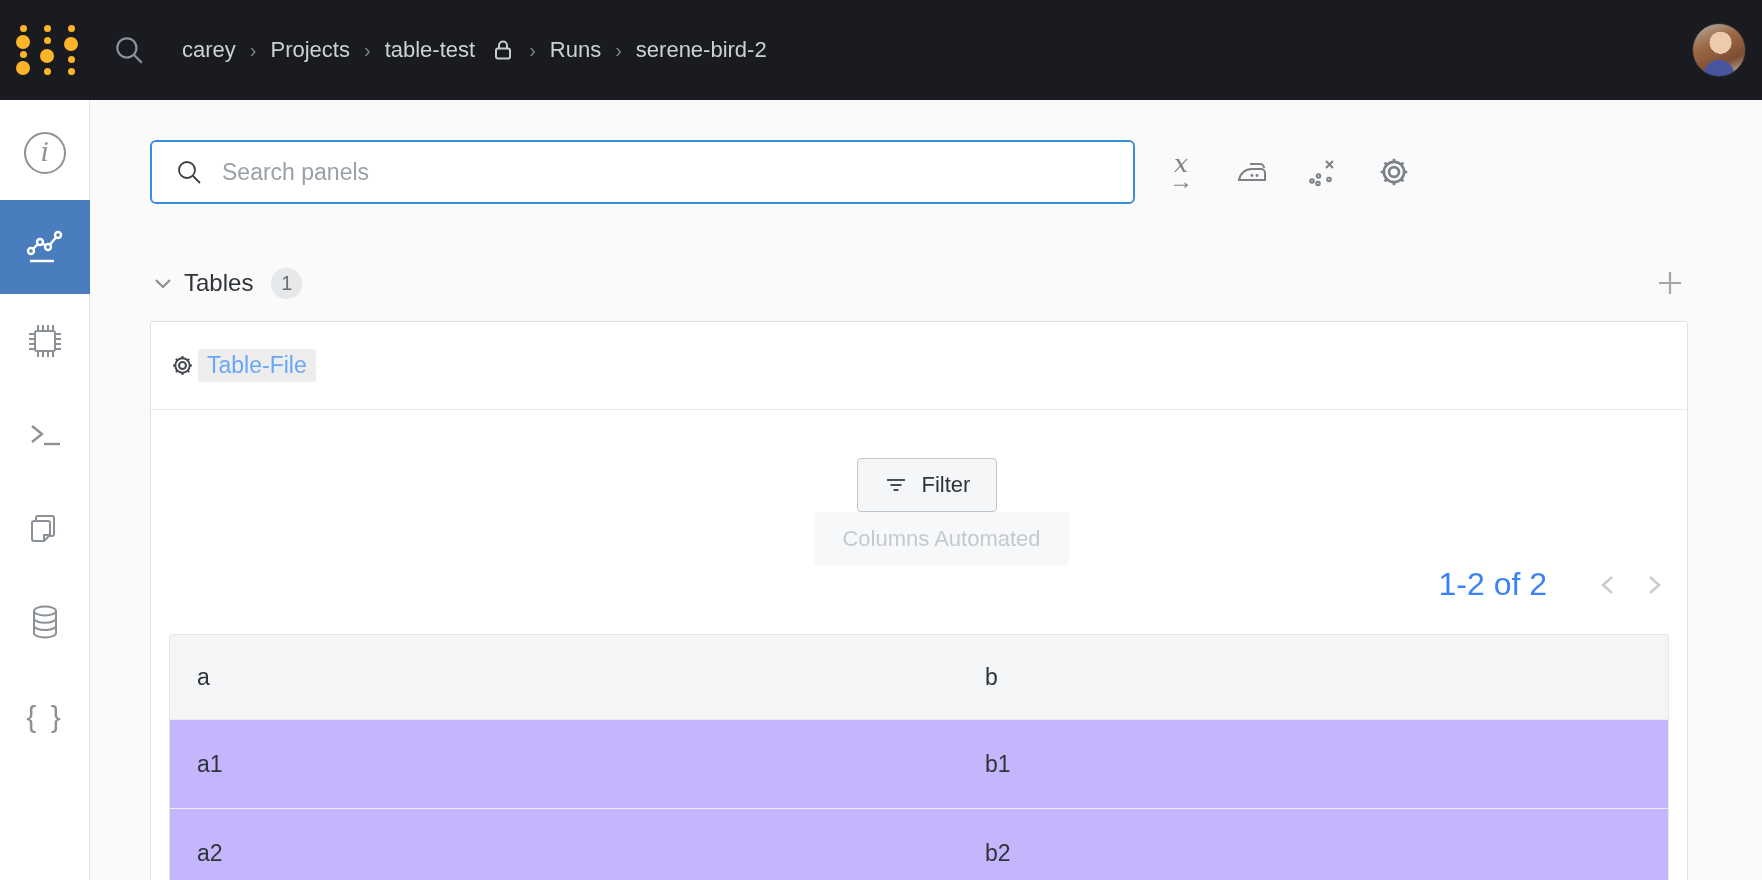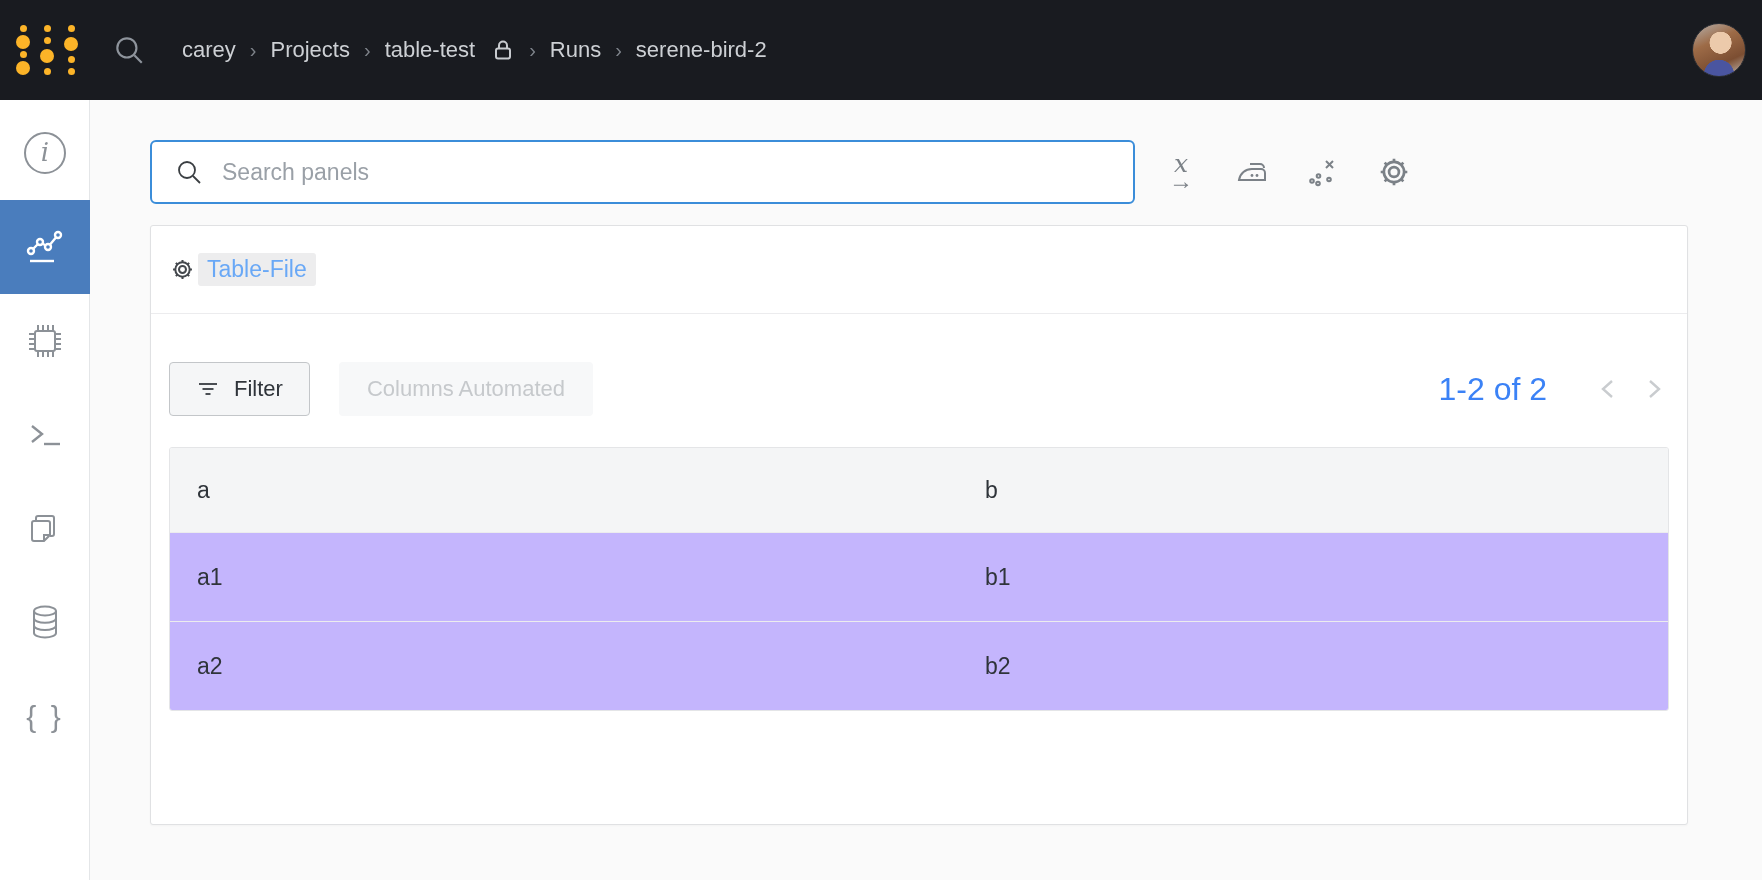--- a/index.html
+++ b/index.html
@@ -67,21 +67,21 @@
     border-radius:3px; box-shadow:0 1px 2px rgba(0,0,0,0.03); }
   .code-row { height:88px; border-bottom:1px solid #ececee; display:flex; align-items:center;
     justify-content:space-between; padding:0 18px; }
   .code { font-family:"Liberation Mono", monospace; font-size:22px; color:#383c41; display:flex; align-items:center; }
   .code .pill { background:#f0f1f2; border-radius:3px; padding:3px 6px; color:#2e8a57; }
   .panel-type { display:flex; align-items:center; }
   .panel-type .gear { width:27px; height:27px; color:#44484d; cursor:pointer; margin-right:2px; }
   .type-link { font-size:23px; color:#69a8f6; background:#ededee; border-radius:3px; padding:3px 9px; cursor:pointer; }
 
   
-  .filter-row { margin:48px 18px 0 18px; display:flex; align-items:center; }
+  .filter-row { margin:48px 18px 0 34px; display:flex; align-items:center;flex-direction:column; }
   .filter-btn { height:54px; padding:0 26px; background:#f5f6f7; border:1px solid #c3c6c9; border-radius:4px;
     display:flex; align-items:center; gap:14px; font-size:22px; color:#2f343a; cursor:pointer;
     font-family:"Liberation Sans", sans-serif; }
   .filter-btn svg { color:#4a4e53; }
   .cols-btn { height:54px; margin-left:29px; padding:0 28px; background:#f7f8f9; border:none; border-radius:4px;
     font-size:22px; color:#c6c9cc; font-family:"Liberation Sans", sans-serif; cursor:default; }
   .pager { margin-left:auto; display:flex; align-items:center; }
   .pager-label { font-size:32px; color:#3b82f6; }
   .pg-btn { width:30px; height:30px; color:#c9cccf; cursor:pointer; }
   .pg-prev { margin-left:46px; }
@@ -231,20 +231,31 @@
           <div class="tool-btn">
             <svg width="38" height="38" viewBox="0 0 24 24" fill="none" stroke="currentColor" stroke-width="1.7">
               <circle cx="12" cy="12" r="3.1"></circle>
               <circle cx="12" cy="12" r="6.4"></circle>
               <path d="M12 3.6v2.2 M12 18.2v2.2 M3.6 12h2.2 M18.2 12h2.2 M6.1 6.1l1.5 1.5 M16.4 16.4l1.5 1.5 M17.9 6.1l-1.5 1.5 M7.6 16.4l-1.5 1.5"></path>
             </svg>
           </div>
         </div>
       </div>
 
+      <div class="section-head">
+        <svg class="sec-chevron" viewBox="0 0 26 26" fill="none" stroke="currentColor" stroke-width="2.2">
+          <path d="M6 10 L13 17 L20 10"></path>
+        </svg>
+        <span class="sec-title">Tables</span>
+        <span class="sec-badge">1</span>
+        <div class="spacer"></div>
+        <svg class="sec-plus" viewBox="0 0 32 32" fill="none" stroke="currentColor" stroke-width="2.2">
+          <path d="M16 5 V27 M5 16 H27"></path>
+        </svg>
+      </div>
 
       <section class="panel">
         <div class="code-row">
           <div class="panel-type">
             <svg class="gear" viewBox="0 0 24 24" fill="none" stroke="currentColor" stroke-width="1.8">
               <circle cx="12" cy="12" r="3.1"></circle>
               <circle cx="12" cy="12" r="6.4"></circle>
               <path d="M12 3.6v2.2 M12 18.2v2.2 M3.6 12h2.2 M18.2 12h2.2 M6.1 6.1l1.5 1.5 M16.4 16.4l1.5 1.5 M17.9 6.1l-1.5 1.5 M7.6 16.4l-1.5 1.5"></path>
             </svg>
             <span class="type-link">Table-File</span>

